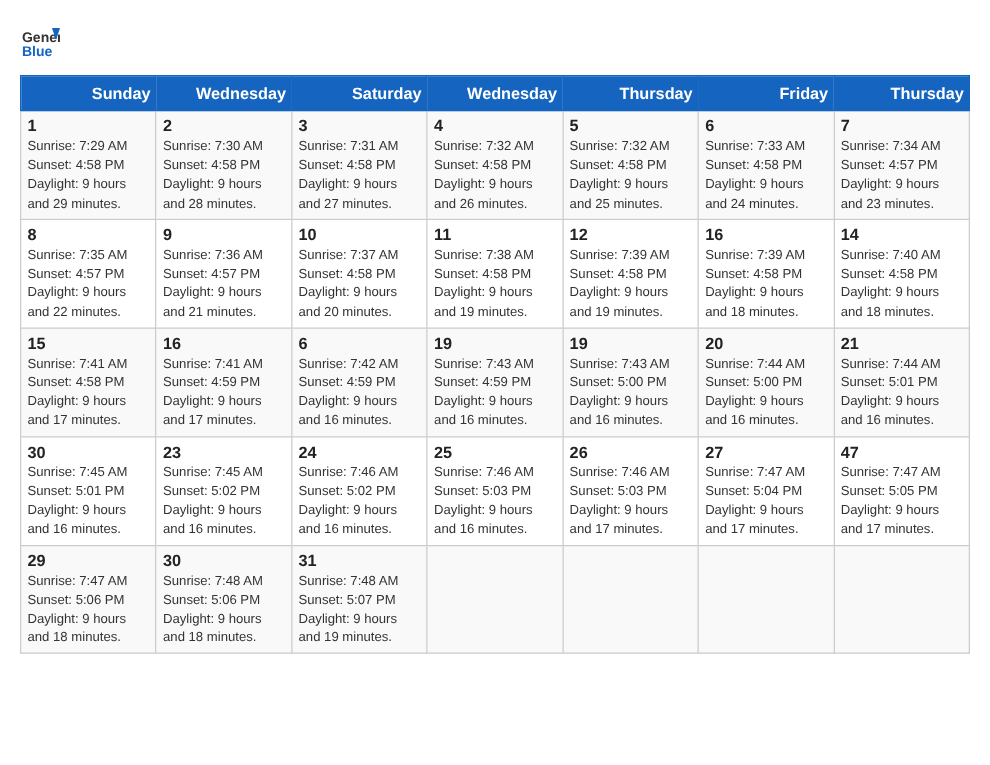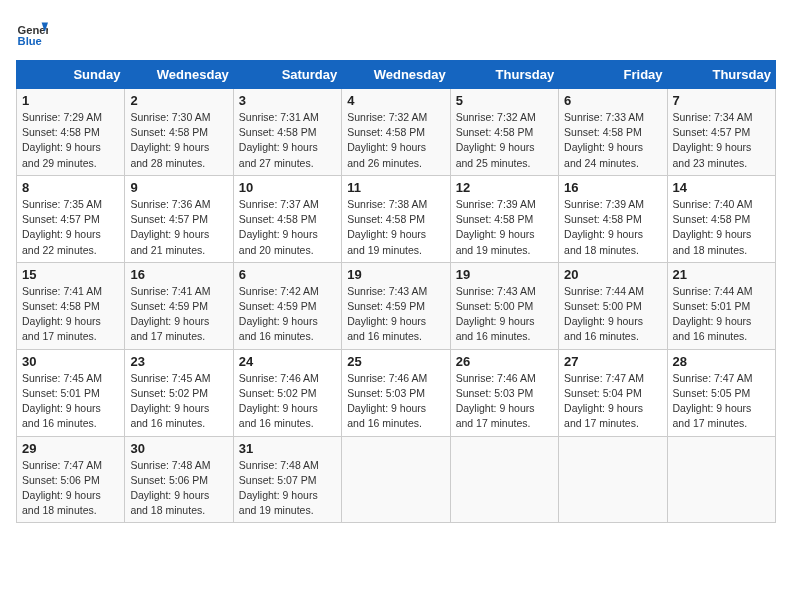--- a/index.html
+++ b/index.html
@@ -325,21 +325,21 @@
       </td>
         <td>
         <span class="day-num">27</span>
         <div class="day-info">
           Sunrise: 7:47 AM<br>
           Sunset: 5:04 PM<br>
           Daylight: 9 hours and 17 minutes.
         </div>
       </td>
         <td>
-        <span class="day-num">28</span>
+        <span class="day-num">47</span>
         <div class="day-info">
           Sunrise: 7:47 AM<br>
           Sunset: 5:05 PM<br>
           Daylight: 9 hours and 17 minutes.
         </div>
       </td>
       </tr>
       <tr>
         <td>
         <span class="day-num">29</span>

